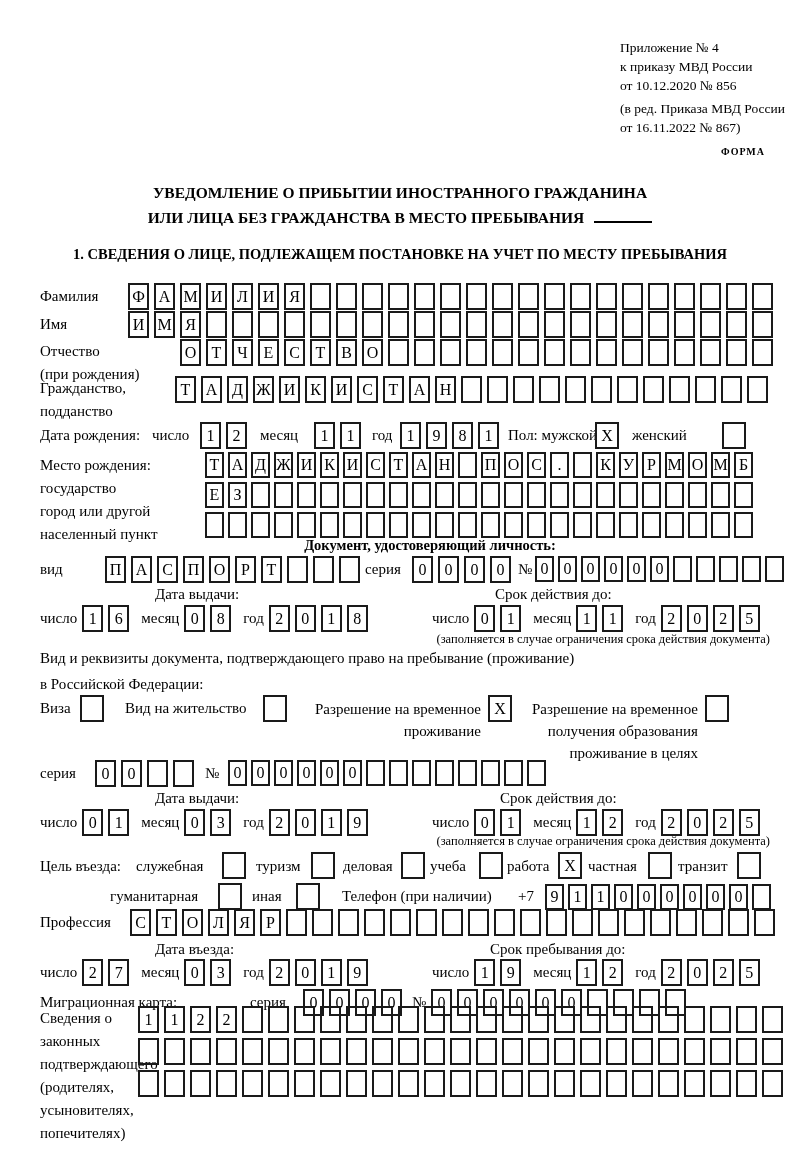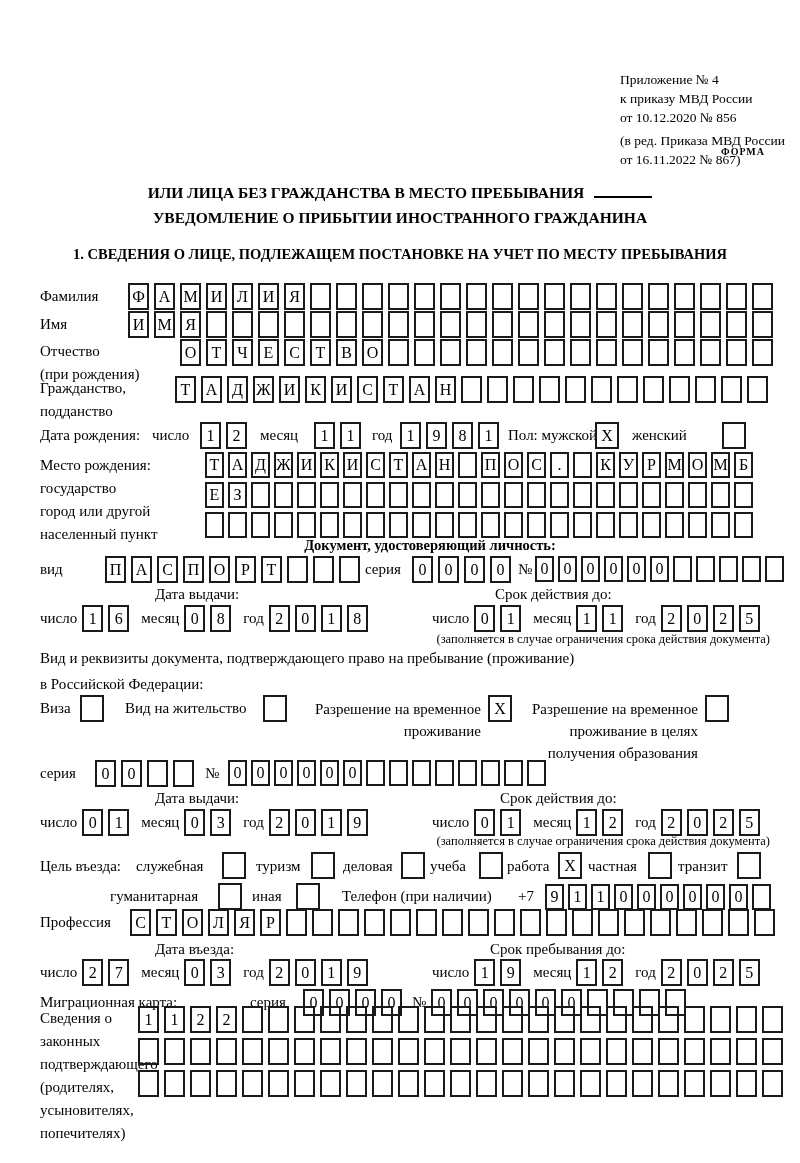--- a/index.html
+++ b/index.html
@@ -3,21 +3,21 @@
 <meta charset="utf-8">
 <style>
   html,body{margin:0;padding:0;background:#e8e8e8;}
   .page{
     position:relative;width:800px;height:1163px;margin:0 auto;background:#ffffff;
     font-family:"Liberation Serif","DejaVu Serif",serif;color:#000;overflow:hidden;
   }
   .abs{position:absolute;}
   .lbl{position:absolute;font-size:15px;white-space:nowrap;}
   .small{font-size:12.5px;}
-  .hdr{position:absolute;left:620px;top:38px;font-size:13.5px;line-height:19px;margin-top:32px;}
+  .hdr{position:absolute;left:620px;top:38px;font-size:13.5px;line-height:19px;}
   .hdr .grp2{margin-top:4px;}
   .forma{position:absolute;right:35px;top:146px;font-size:10px;font-weight:bold;letter-spacing:1px;}
   .title{position:absolute;left:0;top:180px;width:100%;text-align:center;font-size:15.5px;font-weight:bold;line-height:25px;}
   .blank{display:inline-block;width:58px;border-bottom:2px solid #000;height:14px;margin-left:10px;}
   .sect{position:absolute;left:0;top:246px;width:100%;text-align:center;font-size:14.5px;font-weight:bold;}
   .dochead{position:absolute;left:60px;top:537px;width:740px;text-align:center;font-size:14.5px;font-weight:bold;}
   .cells{display:flex;gap:5px;}
   .cells.sm{gap:4px;}
   .cells .cell{
     box-sizing:border-box;width:21px;height:27px;border:2px solid #1a1a1a;
@@ -44,24 +44,24 @@
     <div>к приказу МВД России</div>
     <div>от 10.12.2020 № 856</div>
     <div class="grp2">
       <div>(в ред. Приказа МВД России</div>
       <div>от 16.11.2022 № 867)</div>
     </div>
   </div>
   <div class="forma">ФОРМА</div>
 
   <div class="title">
+    <div>УВЕДОМЛЕНИЕ О ПРИБЫТИИ ИНОСТРАННОГО ГРАЖДАНИНА</div>
     <div>
       <span>ИЛИ ЛИЦА БЕЗ ГРАЖДАНСТВА В МЕСТО ПРЕБЫВАНИЯ</span><span class="blank"></span>
     </div>
-    <div>УВЕДОМЛЕНИЕ О ПРИБЫТИИ ИНОСТРАННОГО ГРАЖДАНИНА</div>
   </div>
   <div class="sect">1. СВЕДЕНИЯ О ЛИЦЕ, ПОДЛЕЖАЩЕМ ПОСТАНОВКЕ НА УЧЕТ ПО МЕСТУ ПРЕБЫВАНИЯ</div>
 
   <span class="lbl" style="left:40px;top:288px">Фамилия</span>
   <div class="cells abs" style="left:128px;top:283px">
       <div class="cell">Ф</div>
       <div class="cell">А</div>
       <div class="cell">М</div>
       <div class="cell">И</div>
       <div class="cell">Л</div>
@@ -363,22 +363,22 @@
   <div class="cbox" style="left:80px;top:695px"></div>
   <span class="lbl" style="left:125px;top:700px">Вид на жительство</span>
   <div class="cbox" style="left:263px;top:695px"></div>
   <div class="optmulti" style="left:296px;top:698px;width:185px">
     <div>Разрешение на временное</div>
     <div>проживание</div>
   </div>
   <div class="cbox" style="left:488px;top:695px">X</div>
   <div class="optmulti" style="left:520px;top:698px;width:178px">
     <div>Разрешение на временное</div>
+    <div>получения образования</div>
     <div>проживание в целях</div>
-    <div>получения образования</div>
   </div>
   <div class="cbox" style="left:705px;top:695px"></div>
 
   <span class="lbl" style="left:40px;top:765px">серия</span>
   <div class="cells abs" style="left:95px;top:760px">
       <div class="cell">0</div>
       <div class="cell">0</div>
       <div class="cell"></div>
       <div class="cell"></div>
     </div>

